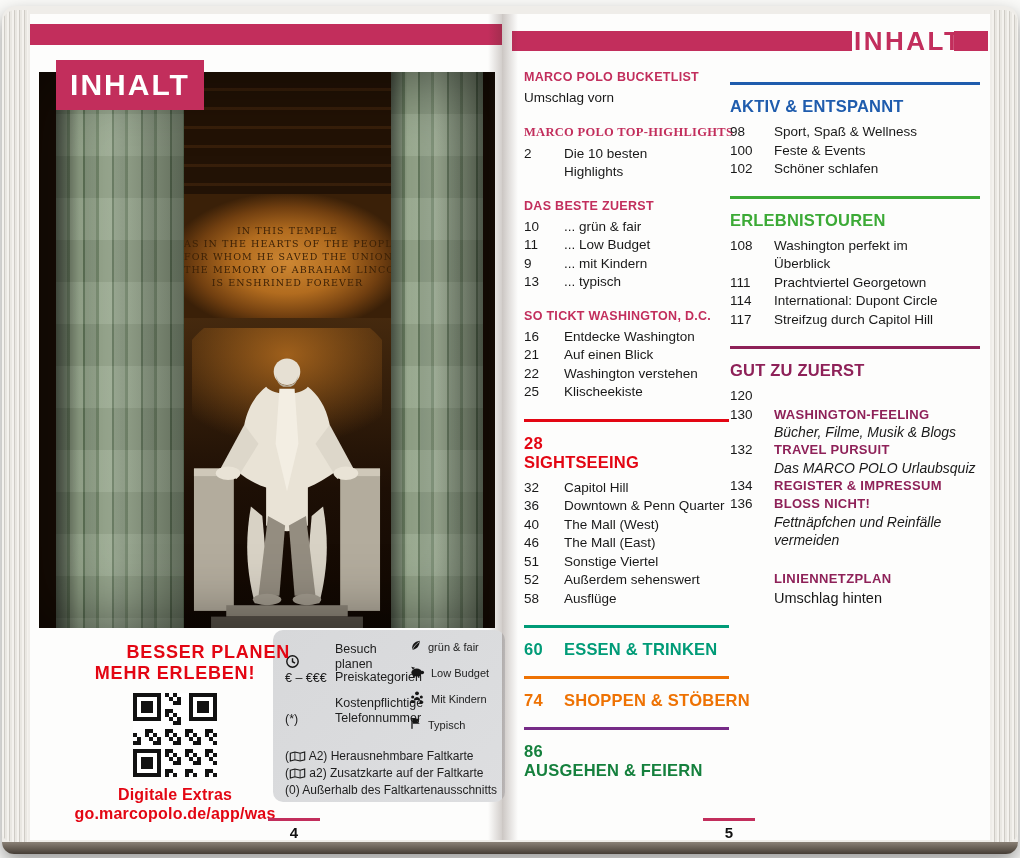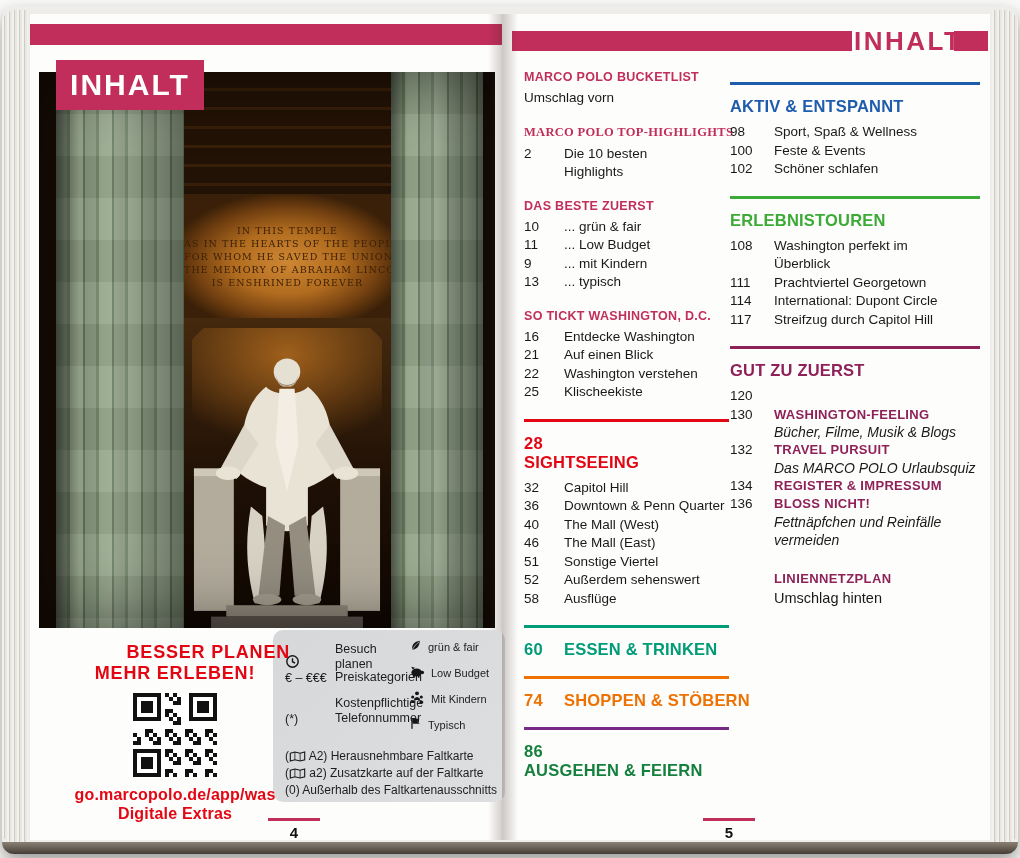--- a/index.html
+++ b/index.html
@@ -240,22 +240,22 @@
               <rect x="4" y="4" width="20" height="20" fill="#fff"></rect>
               <rect x="8" y="8" width="12" height="12" fill="#111"></rect>
               <rect x="56" y="0" width="28" height="28" fill="#111"></rect>
               <rect x="60" y="4" width="20" height="20" fill="#fff"></rect>
               <rect x="64" y="8" width="12" height="12" fill="#111"></rect>
               <rect x="0" y="56" width="28" height="28" fill="#111"></rect>
               <rect x="4" y="60" width="20" height="20" fill="#fff"></rect>
               <rect x="8" y="64" width="12" height="12" fill="#111"></rect>
             </svg>
         </div>
+        <div class="ex" style="color: rgb(227, 6, 19);">Digitale Extras</div>
         <div class="ex" style="color: rgb(227, 6, 19);">go.marcopolo.de/app/was</div>
-        <div class="ex" style="color: rgb(227, 6, 19);">Digitale Extras</div>
       </div>
 
       <div class="legend-box" id="legend">
           <div class="lrow" style="left: 12px; top: 12px; width: 120px;">
             <span class="sym"><span class="ic"><svg width="15" height="15" viewBox="0 0 20 20">
                   <circle cx="10" cy="10" r="7.6" fill="none" stroke="#161616" stroke-width="1.9"></circle>
                   <path d="M10 5.5v4.8l3.4 2" stroke="#161616" stroke-width="1.9" fill="none"></path>
                 </svg></span></span>
             <span class="lab">Besuch planen</span>
           </div>

